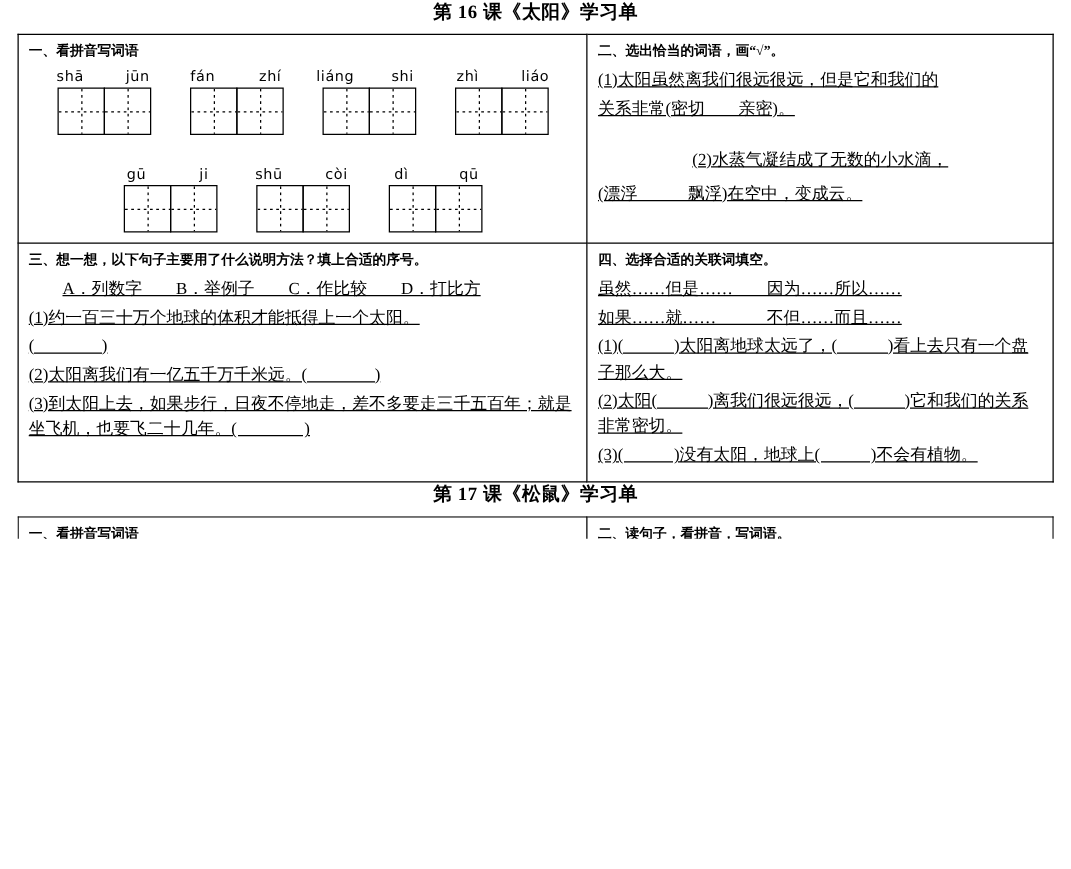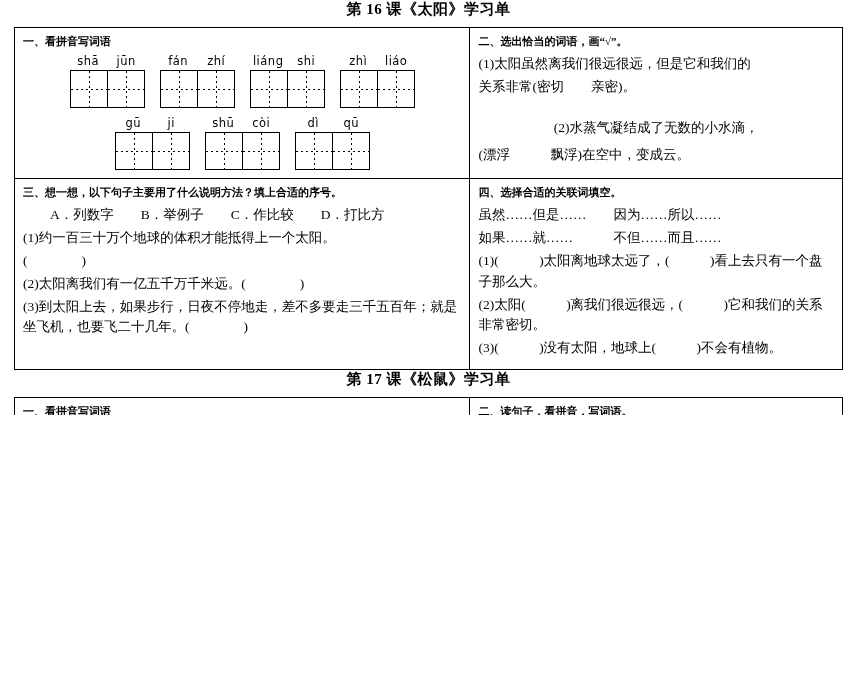--- a/index.html
+++ b/index.html
@@ -52,40 +52,42 @@
     font-size: 11px;
     margin-bottom: 4px;
     line-height: 1.45;
   }
   .body-text {
     font-size: 13.5px;
     line-height: 1.55;
   }
   .body-text p {
     margin: 0 0 2px 0;
+    text-decoration: underline;
   }
   
   .pinyin-row {
     display: flex;
     justify-content: center;
     gap: 0px;
     margin-top: 2px;
   }
   .pinyin-group {
     display: flex;
     flex-direction: column;
     align-items: center;
     margin: 0 7px;
   }
   .pinyin-labels {
     display: flex;
     font-size: 11.5px;
     font-family: "DejaVu Sans", sans-serif;
     letter-spacing: 0.5px;
     margin-bottom: 2px;
+    gap: 16px;
   }
   .pinyin-labels span {
     width: 38px;
     text-align: center;
     display: inline-block;
   }
   .tianzi {
     display: flex;
   }
   .tz-cell {
@@ -184,21 +186,21 @@
                 <span>zhì</span>
                 <span>liáo</span>
               </div>
               <div class="tianzi">
                 <div class="tz-cell"></div>
                 <div class="tz-cell"></div>
               </div>
             </div>
           </div>
 
-          <div class="pinyin-row" style="margin-top:8px;">
+          <div class="pinyin-row" style="margin-top:24px;">
             <div class="pinyin-group">
               <div class="pinyin-labels">
                 <span>gū</span>
                 <span>ji</span>
               </div>
               <div class="tianzi">
                 <div class="tz-cell"></div>
                 <div class="tz-cell"></div>
               </div>
             </div>

